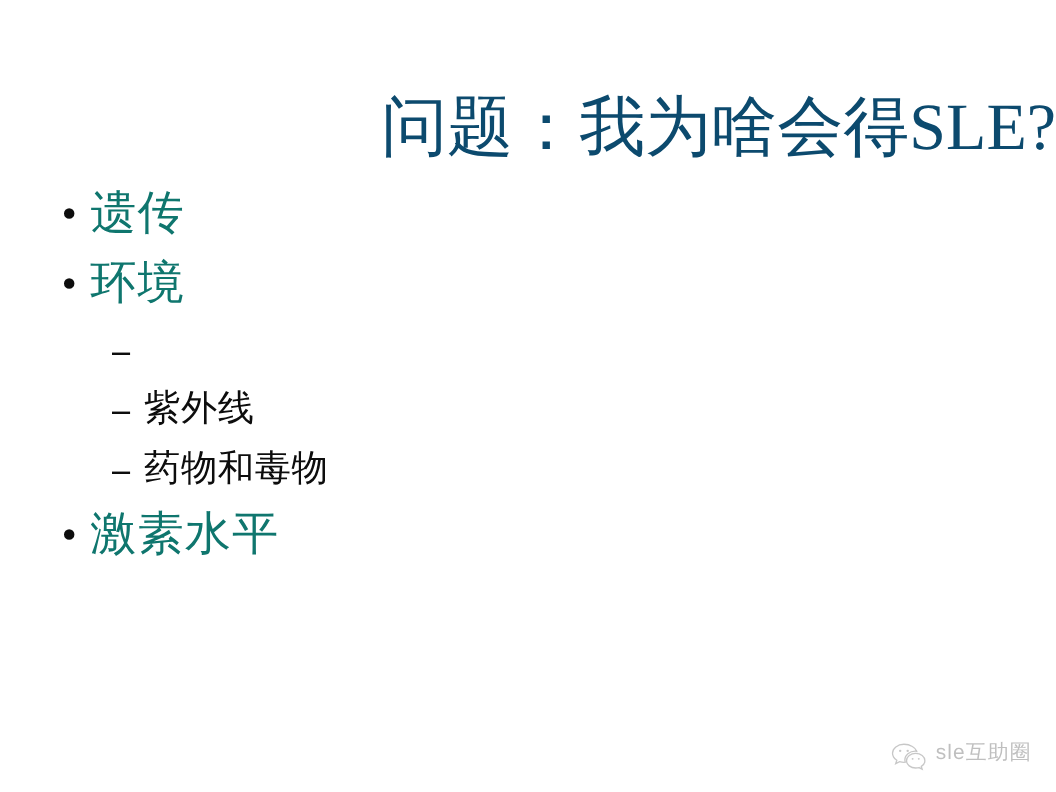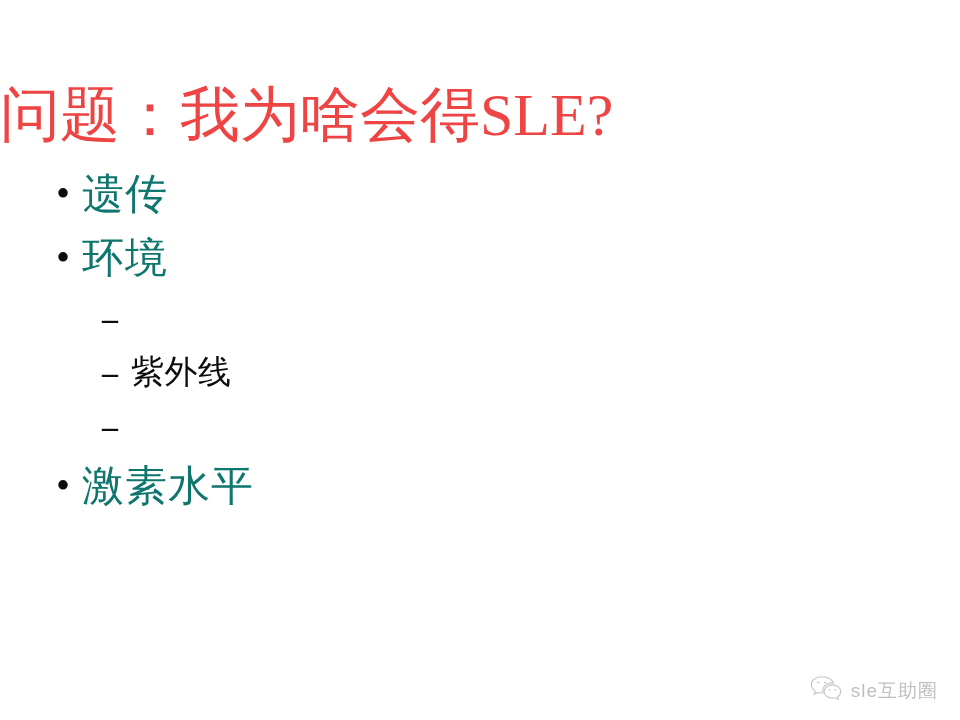--- a/index.html
+++ b/index.html
@@ -24,26 +24,26 @@
     height: 720px;
     background: #ffffff;
   }
 
   
   .slide-title {
     position: absolute;
     top: 38px;
     left: 0;
     width: 960px;
-    text-align: left;
+    text-align: right;
     font-size: 60px;
     line-height: 74px;
     font-weight: 400;
     letter-spacing: 0px;
-    color: #ef4444;
+    color: #0c4a6e;
     white-space: nowrap;
     font-family: "Liberation Serif", "DejaVu Serif", serif;
   }
 
   
   .body-list {
     position: absolute;
     top: 164px;
     left: 48px;
     width: 820px;
@@ -102,21 +102,21 @@
     letter-spacing: 0.5px;
     font-family: "Liberation Serif", "DejaVu Serif", serif;
   }
 
   
   .watermark {
     position: absolute;
     right: 22px;
     bottom: 18px;
     display: flex;
-    align-items: flex-end;
+    align-items: flex-start;
     gap: 8px;
     opacity: 0.55;
   }
 
   .wechat-icon {
     width: 34px;
     height: 28px;
     display: block;
   }
 
@@ -151,20 +151,21 @@
     <div class="l2-group">
       <div class="l2-item">
         <span class="l2-bullet">–</span>
       </div>
       <div class="l2-item">
         <span class="l2-bullet">–</span>
         <span class="l2-text">紫外线</span>
       </div>
       <div class="l2-item">
         <span class="l2-bullet">–</span>
+        <span class="l2-text">药物和毒物</span>
       </div>
     </div>
 
     <div class="l1-item">
       <span class="l1-bullet">•</span>
       <span class="l1-text">激素水平</span>
     </div>
 
   </div>
 

